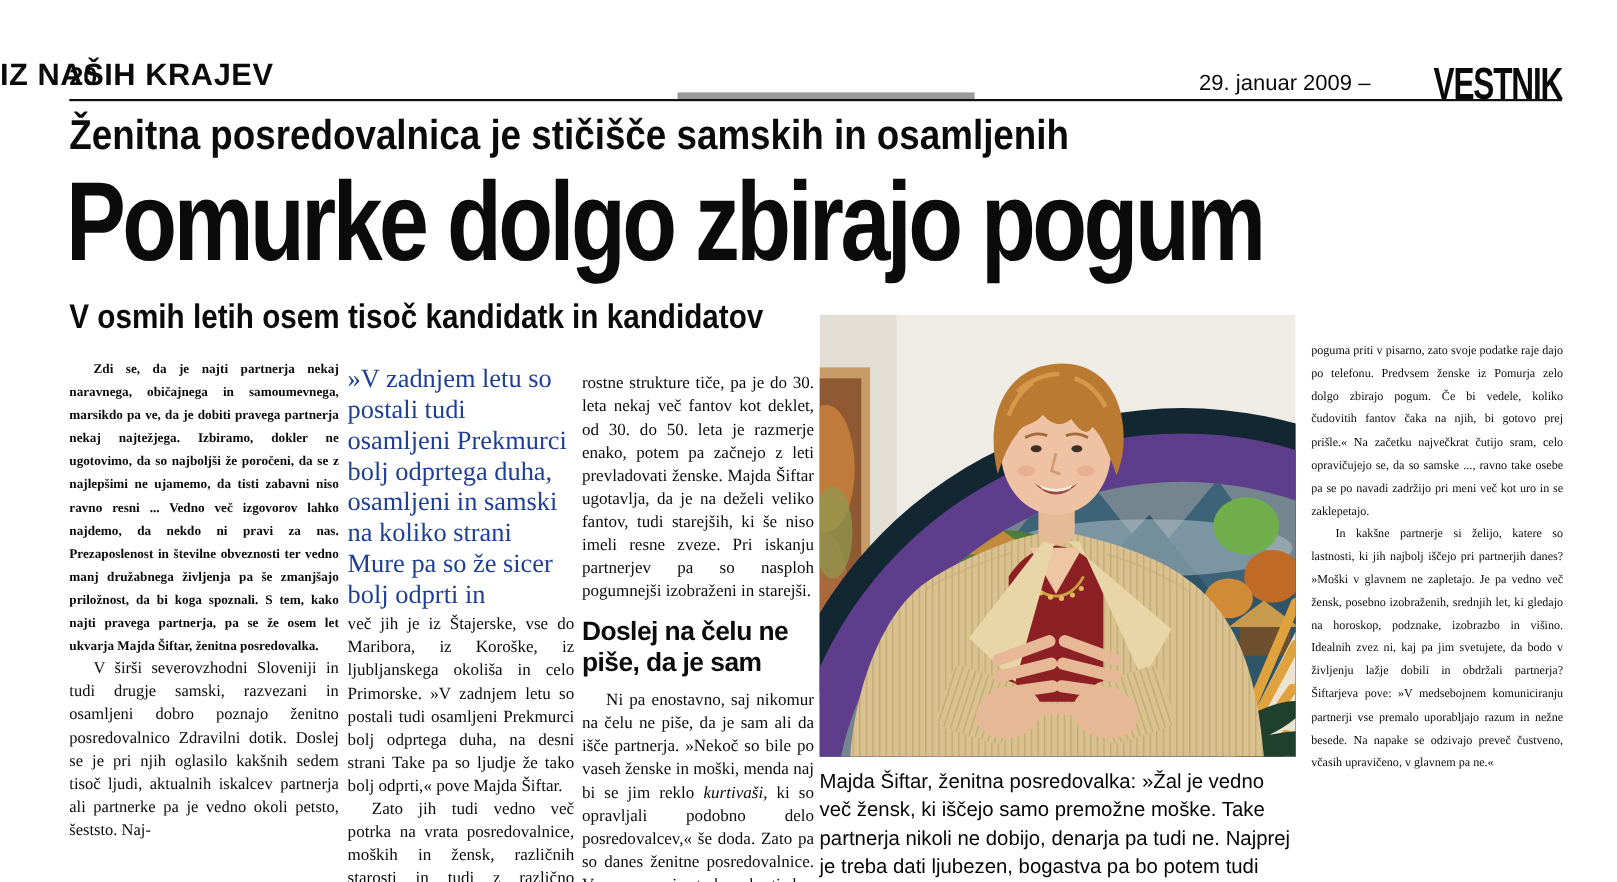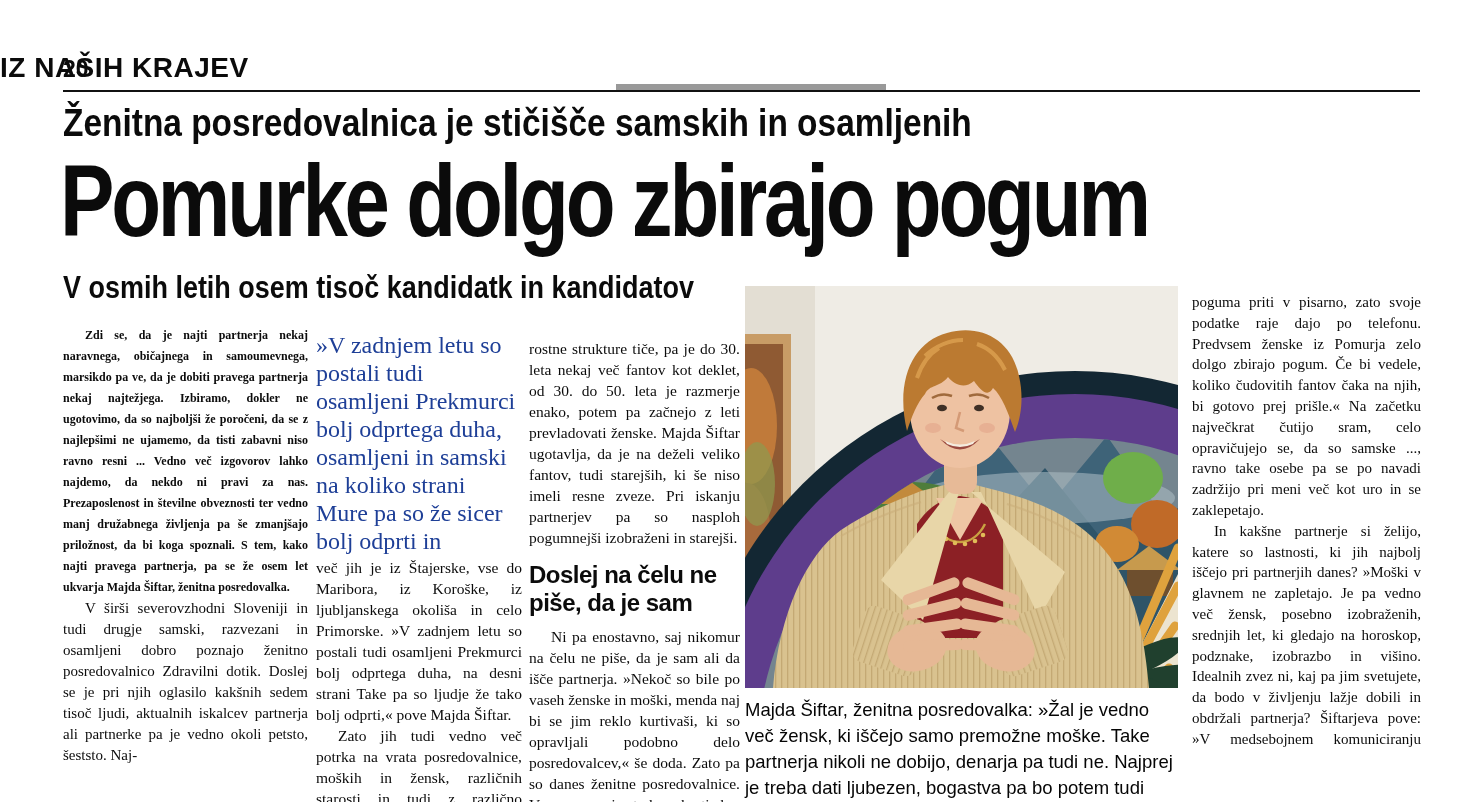--- a/index.html
+++ b/index.html
@@ -33,39 +33,43 @@
   .col p{margin:0;}
   .indent{text-indent:22px;}
   .col1{left:63px;top:325px;width:245px;height:477px;font-size:15px;line-height:21px;}
   .col1 .lead{font-weight:bold;font-size:12px;line-height:21px;}
   .col2q{left:316px;top:331px;width:206px;height:224px;overflow:hidden;text-align:left;
          color:#1e3f97;font-size:24px;line-height:28px;}
   .col2{left:316px;top:557px;width:206px;height:245px;font-size:15.5px;line-height:21px;}
   .col3{left:529px;top:338px;width:211px;height:477px;font-size:15.5px;line-height:21px;}
   .crosshead{font-family:"Liberation Sans",sans-serif;font-weight:bold;font-size:24px;
              line-height:28px;letter-spacing:-0.5px;text-align:left;margin:13px 0 9px 0 !important;}
-  .col4{left:1192px;top:292px;width:229px;height:462px;font-size:15px;line-height:20.8px;}
+  .col4{left:1192px;top:309px;width:229px;height:462px;font-size:11px;line-height:20.8px;}
   .byline{left:1192px;top:768px;width:229px;text-align:right;font-weight:bold;font-size:17px;
           line-height:20px;background:#ffffff;padding-top:3px;}
 
   
   .photo{left:745px;top:286px;width:433px;height:402px;overflow:hidden;}
   .caption{left:745px;top:697px;width:437px;font-size:18.5px;line-height:26px;text-align:left;
            color:#050505;}
-  .ital{}
+  .ital{font-style:italic;}
 </style>
 </head>
 <body>
 
 <div class="page">
 
   <div class="abs page-number sans">20</div>
   <div class="abs section-title sans">IZ NAŠIH KRAJEV</div>
   <div class="abs section-bar"></div>
   <div class="abs header-rule"></div>
+  <div class="abs dateline">
+    <span class="date-text sans">29. januar 2009 –</span>
+    <span class="masthead sans">VESTNIK</span>
+  </div>
 
   <div class="abs kicker sans">Ženitna posredovalnica je stičišče samskih in osamljenih</div>
   <div class="abs headline sans">Pomurke dolgo zbirajo pogum</div>
   <div class="abs subhead sans">V osmih letih osem tisoč kandidatk in kandidatov</div>
 
   <div class="col col1">
     <p class="lead indent">Zdi se, da je najti partnerja nekaj naravnega, običajnega in samoumevnega, marsikdo pa ve, da je dobiti pravega partnerja nekaj najtežjega. Izbiramo, dokler ne ugotovimo, da so najboljši že poročeni, da se z najlepšimi ne ujamemo, da tisti zabavni niso ravno resni ... Vedno več izgovorov lahko najdemo, da nekdo ni pravi za nas. Prezaposlenost in številne obveznosti ter vedno manj družabnega življenja pa še zmanjšajo priložnost, da bi koga spoznali. S tem, kako najti pravega partnerja, pa se že osem let ukvarja Majda Šiftar, ženitna posredovalka.</p>
     <p class="indent">V širši severovzhodni Sloveniji in tudi drugje samski, razvezani in osamljeni dobro poznajo ženitno posredovalnico Zdravilni dotik. Doslej se je pri njih oglasilo kakšnih sedem tisoč ljudi, aktualnih iskalcev partnerja ali partnerke pa je vedno okoli petsto, šeststo. Naj-</p>
   </div>
 

